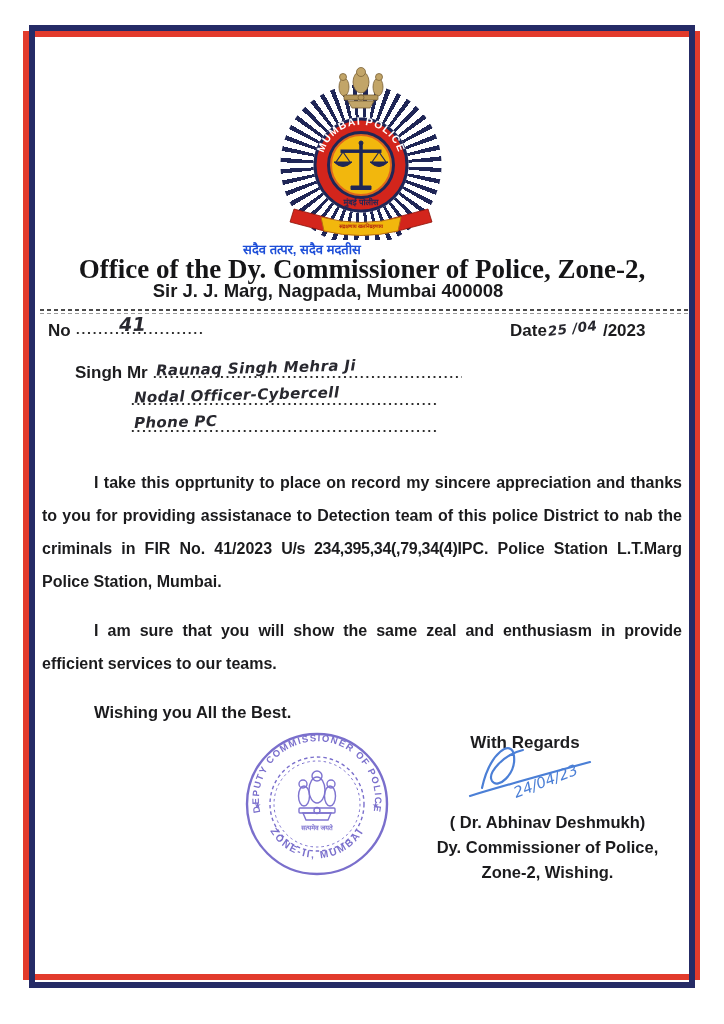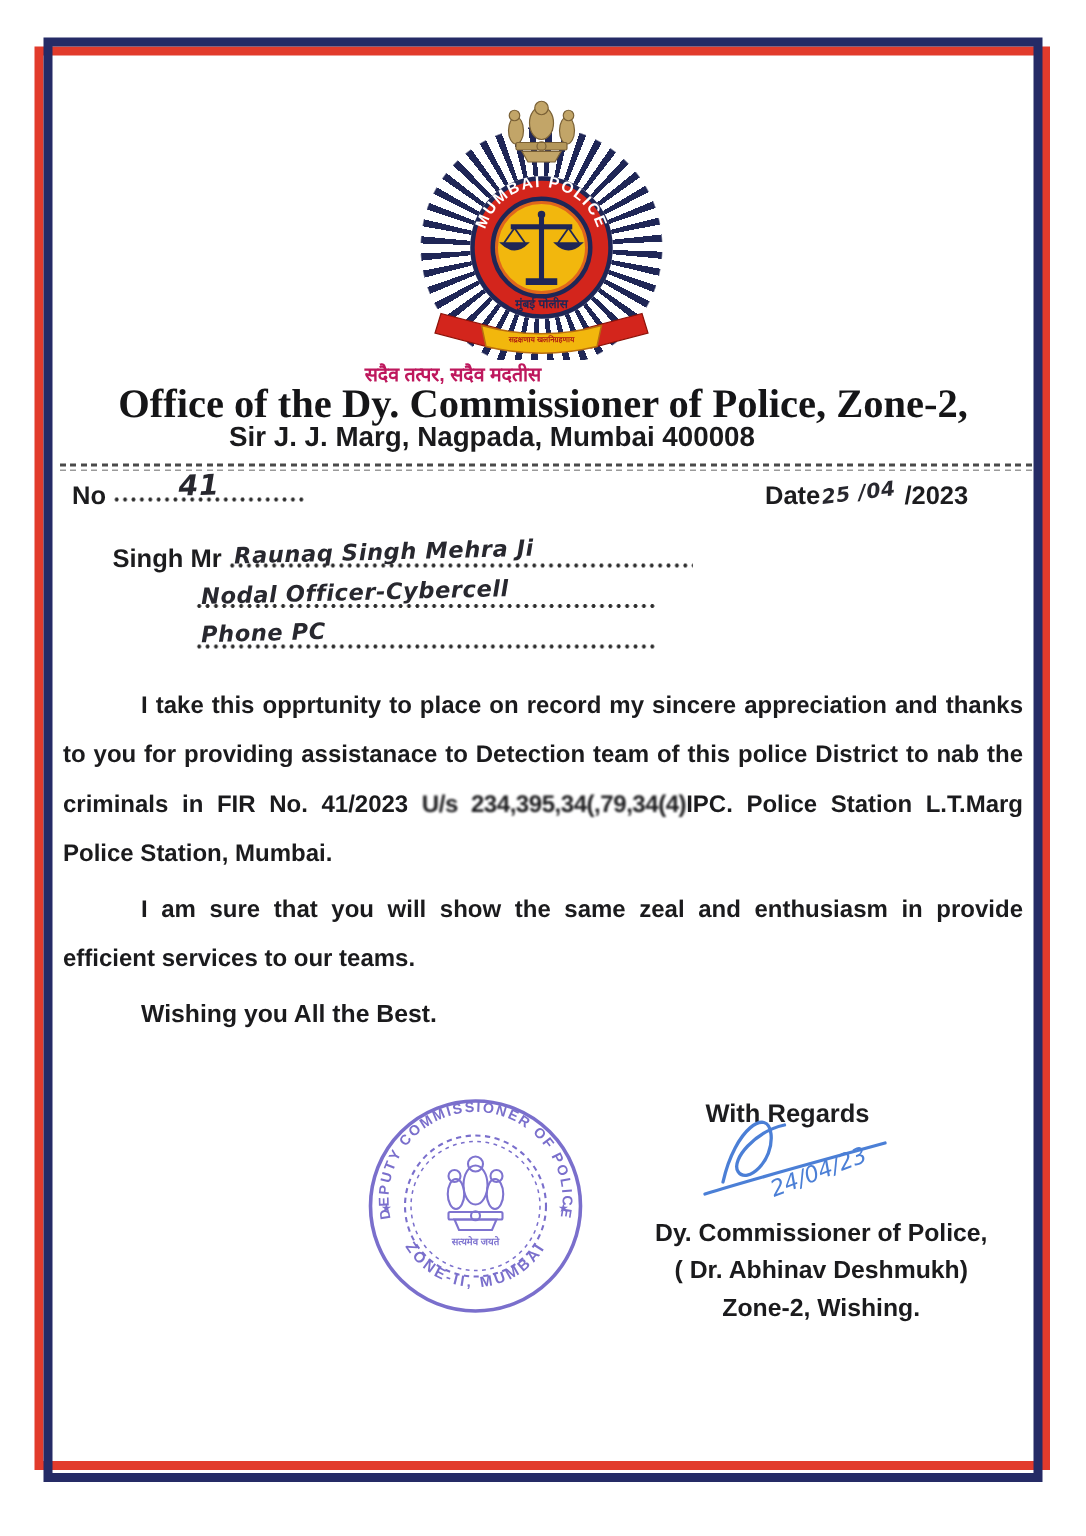--- a/index.html
+++ b/index.html
@@ -18,21 +18,21 @@
   
   .emblem { position:absolute; left:266px; top:62px; width:190px; height:178px; overflow:hidden; }
   .emblem-rays { position:absolute; left:0; top:8px; width:190px; height:190px;
     background: repeating-conic-gradient(from 2deg at 50% 50%, #1f2656 0deg 3.4deg, rgba(0,0,0,0) 3.4deg 8.18deg);
     -webkit-mask: radial-gradient(circle at 50% 50%, transparent 0 47px, #000 48px 80px, transparent 81px);
     mask: radial-gradient(circle at 50% 50%, transparent 0 47px, #000 48px 80px, transparent 81px);
   }
   .emblem svg { position:absolute; left:0; top:0; }
 
   .motto { position:absolute; top:240px; left:0; width:604px; text-align:center;
-           font-weight:bold; font-size:13px; color:#be185d; }
+           font-weight:bold; font-size:13px; color:#1d4ed8; }
   .office { position:absolute; top:254px; left:0; width:724px; text-align:center;
             font-family:"Liberation Serif", serif; font-weight:bold; font-size:27px; color:#151517; }
   .addr   { position:absolute; top:280px; left:0; width:656px; text-align:center;
             font-weight:bold; font-size:18.5px; color:#1a1a1c; }
   .dash1  { position:absolute; top:309px; left:40px; width:648px; height:2px;
             background:repeating-linear-gradient(90deg,#4a4a4a 0 4px, transparent 4px 7px); }
   .dash2  { position:absolute; top:313px; left:40px; width:648px; height:1px;
             background:repeating-linear-gradient(90deg,#9a9a9a 0 4px, transparent 4px 7px); }
 
   .bold17 { font-weight:bold; font-size:17px; color:#1c1c1e; }
@@ -54,21 +54,21 @@
 
   .recipient { position:absolute; top:362px; left:75px; }
   .recip-line { height:27px; position:relative; }
   .hwfield { display:inline-block; position:relative; height:20px; vertical-align:-4px; }
   .hwfield .dotline { position:absolute; left:0; right:0; bottom:3px; height:4px; }
   .hwfield .hw { position:absolute; left:4px; top:-3px; font-size:15px; white-space:nowrap; }
   .recip-indent { margin-left:55px; }
 
   .body-text { position:absolute; top:450px; left:42px; width:640px;
                font-weight:bold; font-size:16px; line-height:33px; color:#1b1b1d; }
-  .body-text p { margin:4px 0 3px 0; text-align:justify; text-indent:52px; }
+  .body-text p { margin:16px 0 3px 0; text-align:justify; text-indent:52px; }
   .fir-blur { filter:blur(0.55px); letter-spacing:-0.3px; }
   .closing { margin:3px 0 0 142px; text-align:left; text-indent:0; font-size:16.5px; }
 
   .regards { position:absolute; left:445px; top:716px; width:160px; text-align:center;
              font-weight:bold; font-size:17px;margin-top:17px; }
   .sig-svg { position:absolute; left:468px; top:736px; }
   .sign-block { position:absolute; left:425px; top:810px; width:245px; text-align:center;
                 font-weight:bold; font-size:16.5px; line-height:25px; color:#1b1b1d; }
 
   .stamp { position:absolute; left:243px; top:730px; width:148px; height:148px; opacity:0.92; }
@@ -180,22 +180,22 @@
 
   <div class="regards">With Regards</div>
   <svg class="sig-svg" width="140" height="72" viewBox="0 0 140 72">
     <g stroke="#4b7fd6" stroke-width="2.2" fill="none" stroke-linecap="round">
       <path d="M14,52 C22,16 44,2 46,20 C48,38 30,54 24,45 C19,37 36,18 55,14"></path>
       <path d="M2,60 C34,50 78,38 122,26"></path>
     </g>
     <text x="0" y="0" transform="translate(48,62) rotate(-21)" font-size="15" font-style="italic" font-family="DejaVu Sans, sans-serif" fill="#4b7fd6">24/04/23</text>
   </svg>
   <div class="sign-block">
+    <div>( Dr. Abhinav Deshmukh)</div>
     <div>Dy. Commissioner of Police,</div>
-    <div>( Dr. Abhinav Deshmukh)</div>
     <div>Zone-2, Wishing.</div>
   </div>
 
   <svg class="stamp" width="148" height="148" viewBox="0 0 148 148">
     <defs>
       <path id="stampTop" d="M 17,80 A 58,58 0 1 1 131,80" fill="none"></path>
       <path id="stampBottom" d="M 20,74 A 54,54 0 0 0 128,74" fill="none"></path>
     </defs>
     <g stroke="#6f63c8" fill="none">
       <circle cx="74" cy="74" r="70" stroke-width="2.4"></circle>

